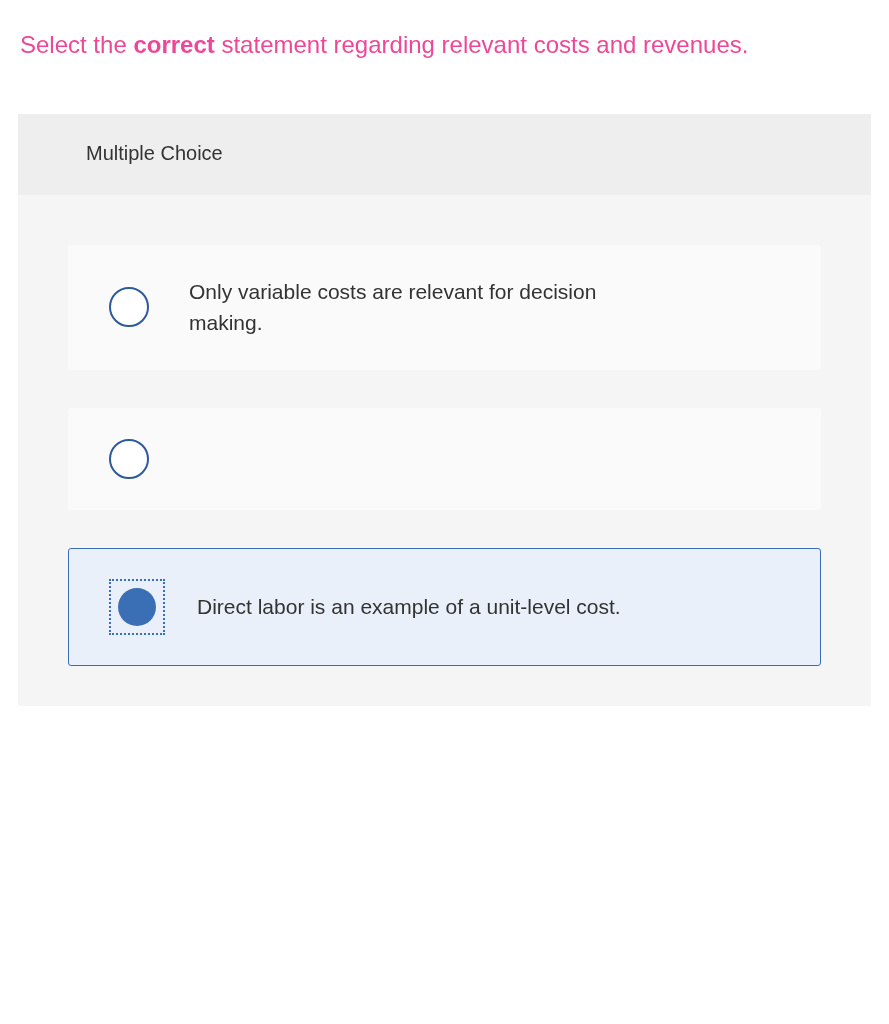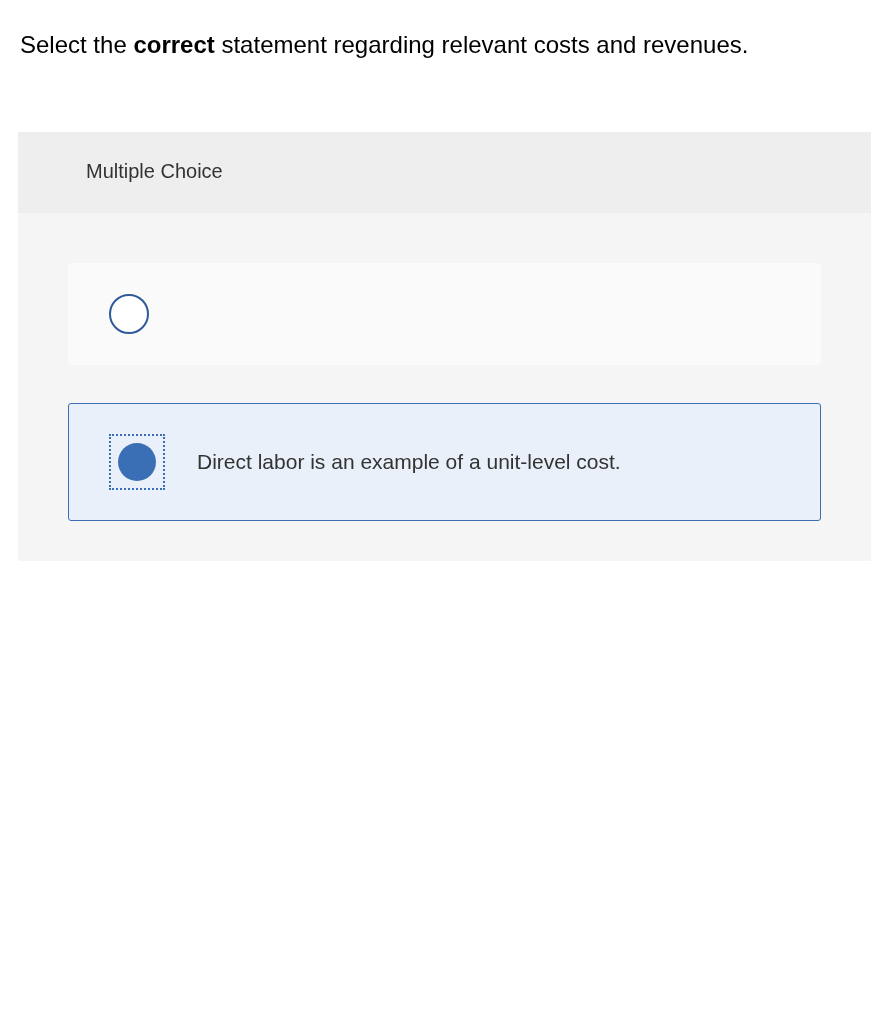--- a/index.html
+++ b/index.html
@@ -10,28 +10,28 @@
     body {
       width: 889px;
       font-family: -apple-system, BlinkMacSystemFont, "Segoe UI", Helvetica, Arial, sans-serif;
       color: #333;
       background: #fff;
     }
     .question-text {
       padding: 28px 20px 20px 20px;
       font-size: 24px;
       line-height: 1.4;
-      color: #000000;
+      color: #ec4899;
       font-weight: 400;
     }
     .question-text strong {
       font-weight: 700;
     }
     .mc-container {
-      margin: 50px 18px 0 18px;
+      margin: 32px 18px 0 18px;
       background: #fca5a5;
     }
     .mc-header {
       padding: 28px 20px 30px 68px;
       font-size: 20px;
       color: #333;
       background: #eeeeef;
     }
     .options-wrap {
       padding: 30px 50px 40px 50px;
@@ -95,20 +95,24 @@
 <body>
 
 <div class="question-text">
   <span>Select the </span><strong>correct</strong><span> statement regarding relevant costs and revenues.</span>
 </div>
 
 <div class="mc-container">
   <div class="mc-header">Multiple Choice</div>
   <div class="options-wrap">
 
+    <div class="option">
+      <div class="radio-outer"></div>
+      <div class="option-text">Only variable costs are relevant for decision making.</div>
+    </div>
 
 
     <div class="option">
       <div class="radio-outer"></div>
     </div>
 
     <div class="option selected">
       <div class="radio-wrap">
         <div class="radio-outer"></div>
       </div>

